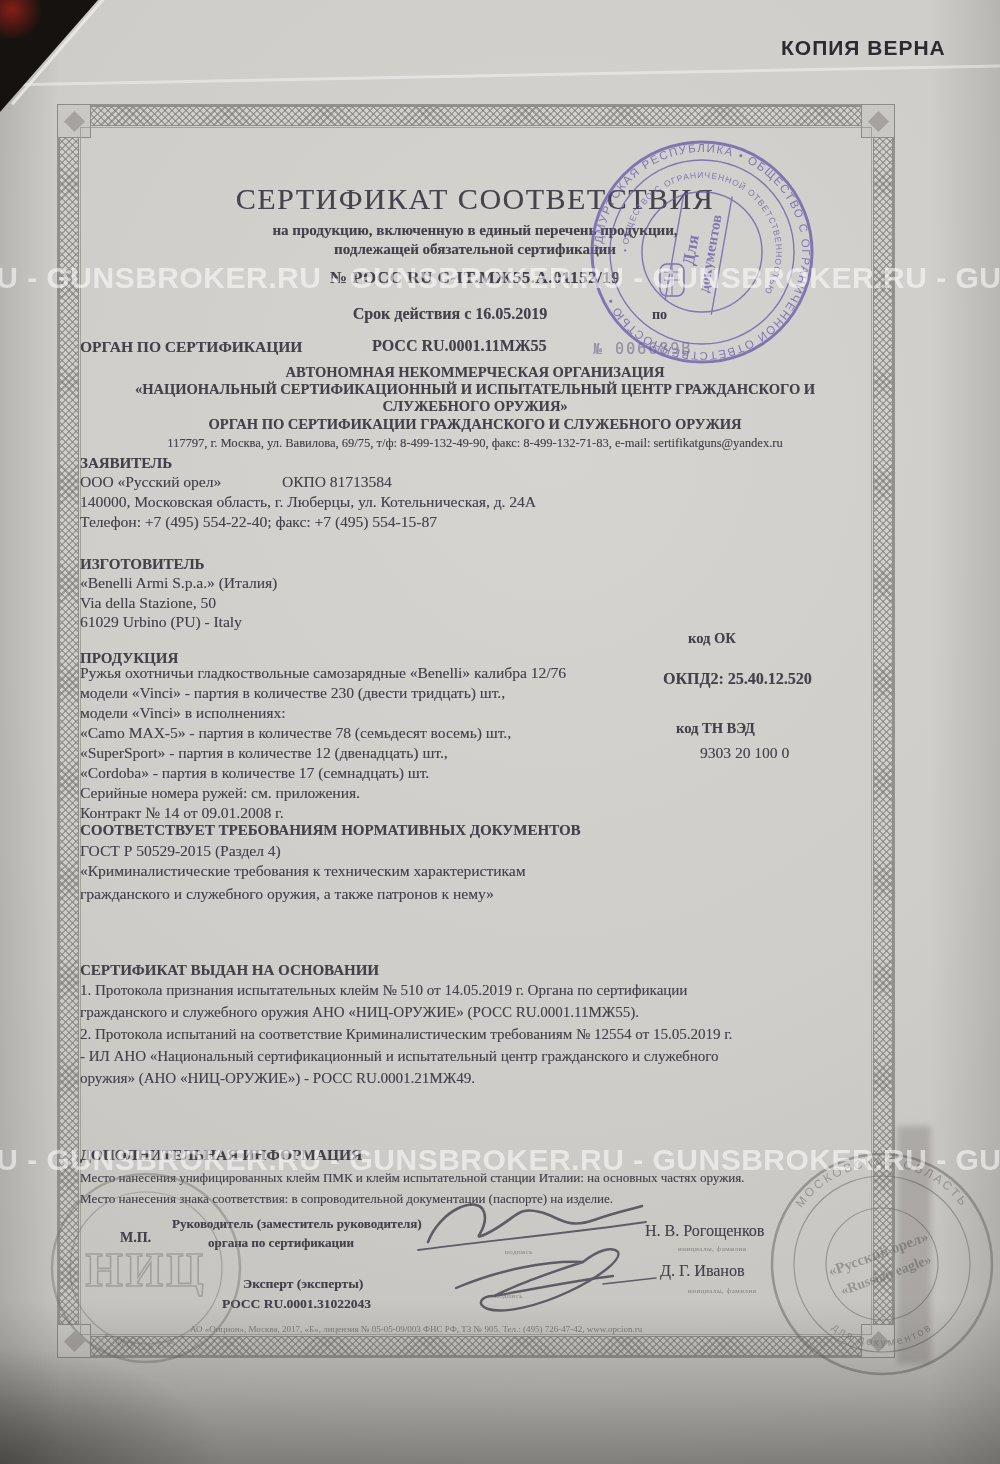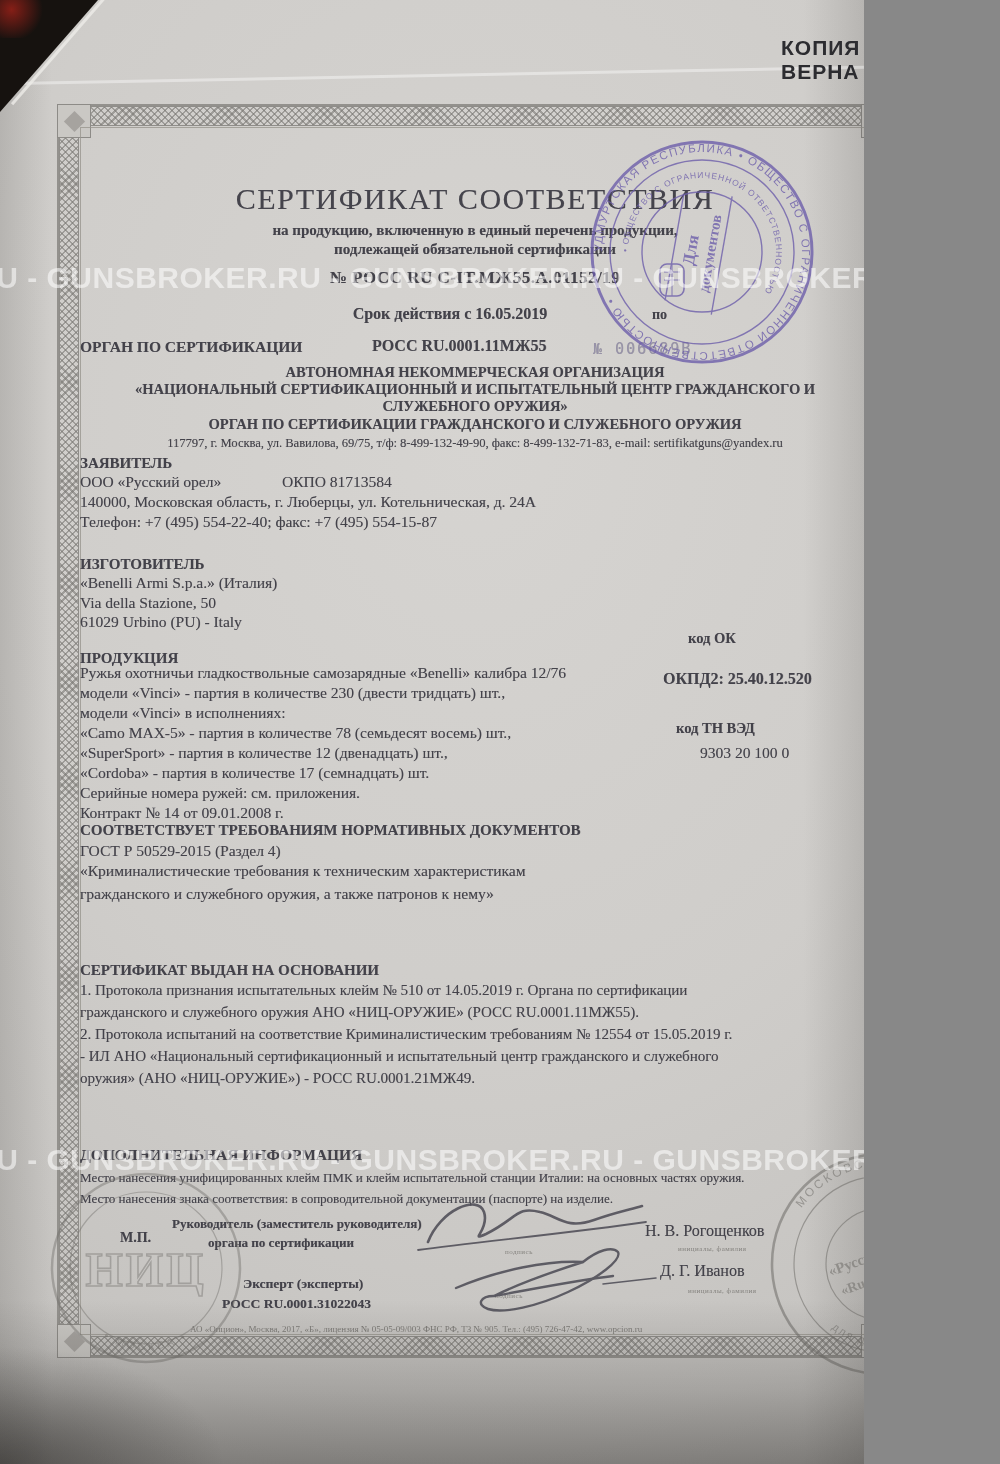--- a/index.html
+++ b/index.html
@@ -1,16 +1,16 @@
 <!DOCTYPE html>
 <html><head>
 <meta charset="utf-8">
 <style>
   html,body{margin:0;padding:0;background:#888;}
-  .page{position:relative;width:864px;height:1464px;overflow:hidden;
+  .page{position:relative;width:1000px;height:1464px;overflow:hidden;
     font-family:"Liberation Serif",serif;
     background:
       radial-gradient(130% 95% at 55% 30%, #d6d4d1 0%, #cfcdca 45%, #c6c4c1 72%, #b0aeab 100%); text-decoration: underline;}
   .t{position:absolute;white-space:nowrap;color:#43424a;font-family:"Liberation Serif",serif;
      text-shadow:0.3px 0.3px 0.6px rgba(62,61,70,.35);}
   .b{font-weight:bold;}
   .ctr{text-align:center;}
   
   .frame{position:absolute;left:57px;top:104px;width:838px;height:1254px;box-sizing:border-box;
      border:2px solid #93918d;}

